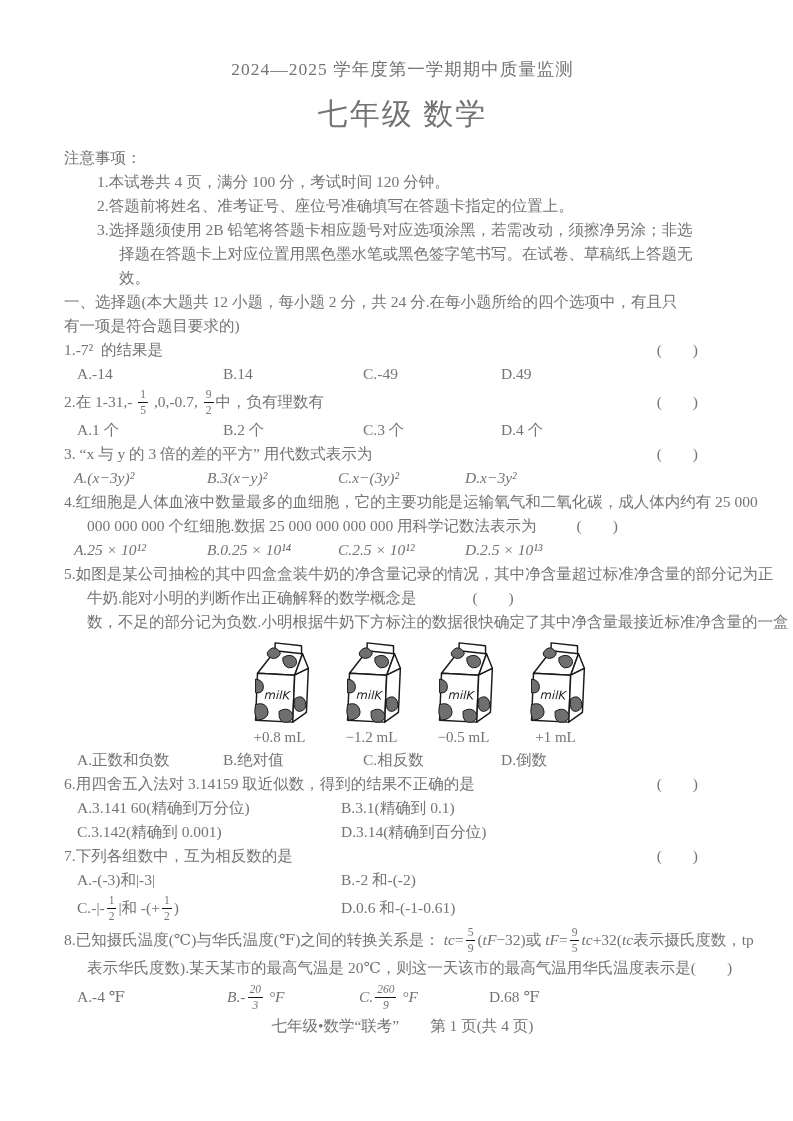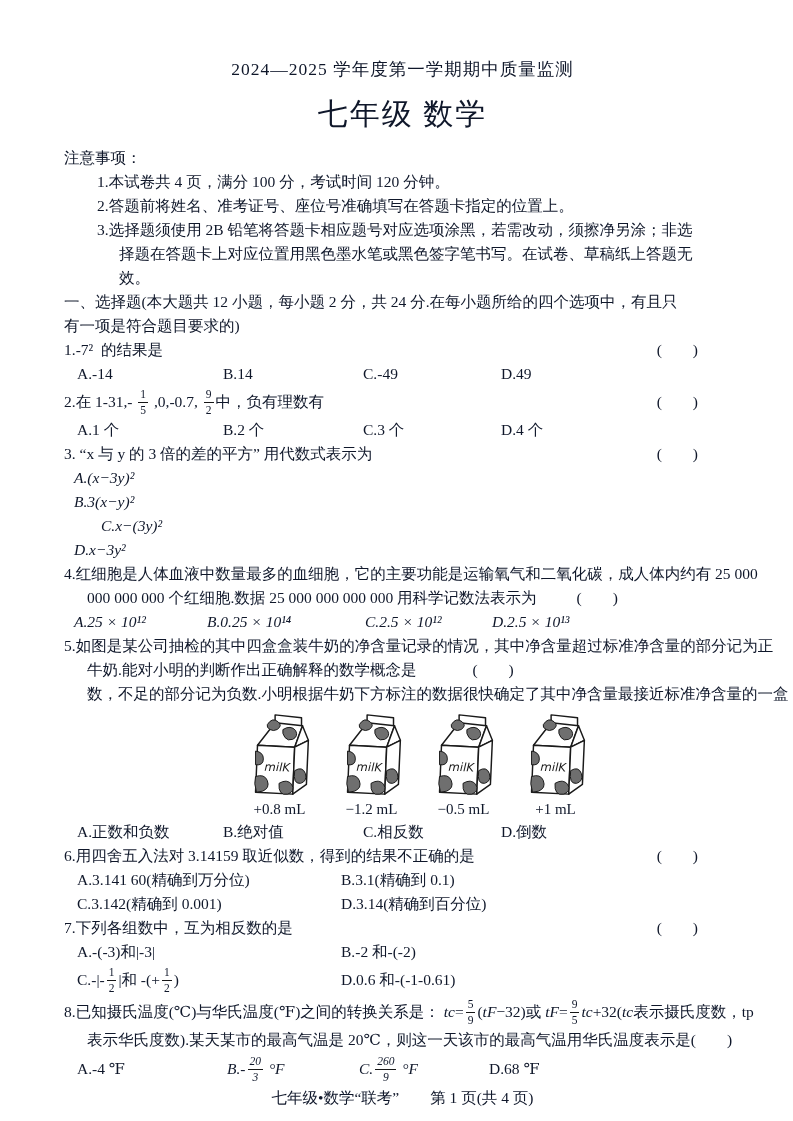--- a/index.html
+++ b/index.html
@@ -4,21 +4,21 @@
 <style>
   html,body{margin:0;padding:0;background:#ffffff;}
   .page{
     position:relative;
     width:793px;height:1121px;
     background:#fff;
     box-sizing:border-box;
     padding:56px 52px 0 64px;
     font-family:"Liberation Serif","DejaVu Serif",serif;
     font-size:15.5px;
-    color:#0f172a;
+    color:#737373;
     overflow:hidden;
   }
   .t1{text-align:center;font-size:17.5px;letter-spacing:1px;line-height:26px;}
   .t2{text-align:center;font-size:30px;letter-spacing:2px;line-height:40px;margin:12px 0 12px;}
   .line{line-height:24px;white-space:pre;}
   .ind1{padding-left:33px;}
   .ind2{padding-left:55px;}
   .qind{padding-left:23px;}
   .qhead{display:flex;line-height:24px;}
   .qhead .bk{margin-left:auto;margin-right:43px;}
@@ -27,21 +27,21 @@
   .bk.gap56{margin-left:56px;}
   .m-row{display:flex;align-items:center;height:32px;}
   .m-row span{white-space:pre;}
   .opts4{display:flex;padding-left:13px;line-height:24px;}
   .opts4 .c1{width:146px;}
   .opts4 .c2{width:140px;}
   .opts4 .c3{width:138px;}
   .opts4 .c4{flex:1;}
   .opts4.tight .c1{width:133px;}
   .opts4.tight .c2{width:131px;}
-  .opts4.tight .c3{width:127px;margin-left:27px;}
+  .opts4.tight .c3{width:127px;}
   .opts2{display:flex;padding-left:13px;line-height:24px;gap:7px;}
   .opts2 .c1{width:257px;}
   .opts2.frow{align-items:center;height:32px;}
   .opts2.frow span{white-space:pre;}
   .opts4.frow{align-items:center;height:34px;}
   .opts4.frow .col{display:flex;align-items:center;white-space:pre;}
   .opts4.frow .c1{width:150px;}
   .opts4.frow .c2{width:132px;}
   .opts4.frow .c3{width:130px;}
   .ital{font-style:italic;}
@@ -128,21 +128,21 @@
       <span class="c3">C.3 个</span>
       <span class="c4">D.4 个</span>
     </div>
   </div>
 
   <div>
     <div class="qhead">
       <span class="line">3. “x 与 y 的 3 倍的差的平方” 用代数式表示为</span>
       <span class="bk">(　　)</span>
     </div>
-    <div class="opts4 tight ital" style="padding-left:10px;flex-direction:column;">
+    <div class="opts4 tight ital" style="padding-left:10px;">
       <span class="c1">A.(x−3y)²</span>
       <span class="c2">B.3(x−y)²</span>
       <span class="c3">C.x−(3y)²</span>
       <span class="c4">D.x−3y²</span>
     </div>
   </div>
 
   <div>
     <div class="line">4.红细胞是人体血液中数量最多的血细胞，它的主要功能是运输氧气和二氧化碳，成人体内约有 25 000</div>
     <div class="line qind"><span>000 000 000 个红细胞.数据 25 000 000 000 000 用科学记数法表示为</span><span class="bk gap40">(　　)</span></div>

